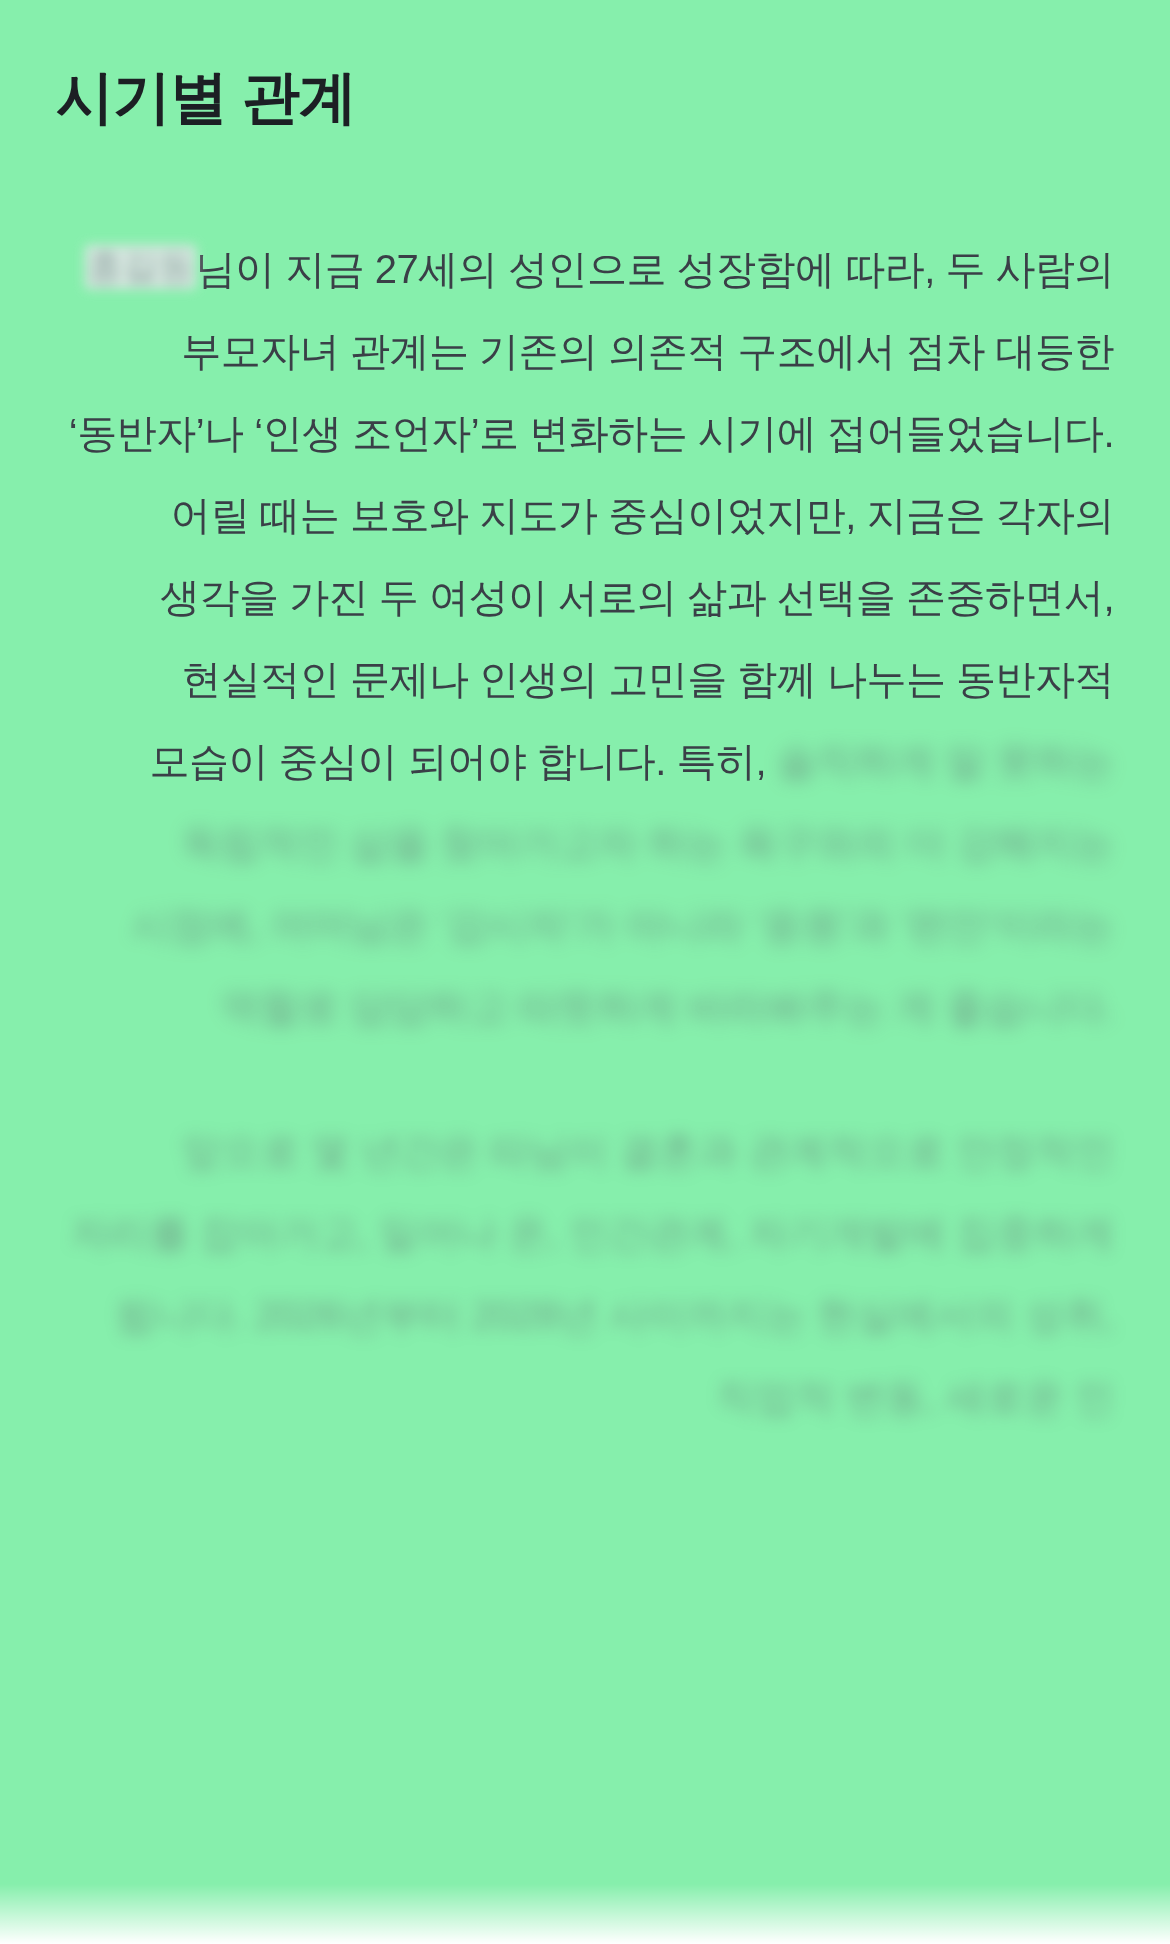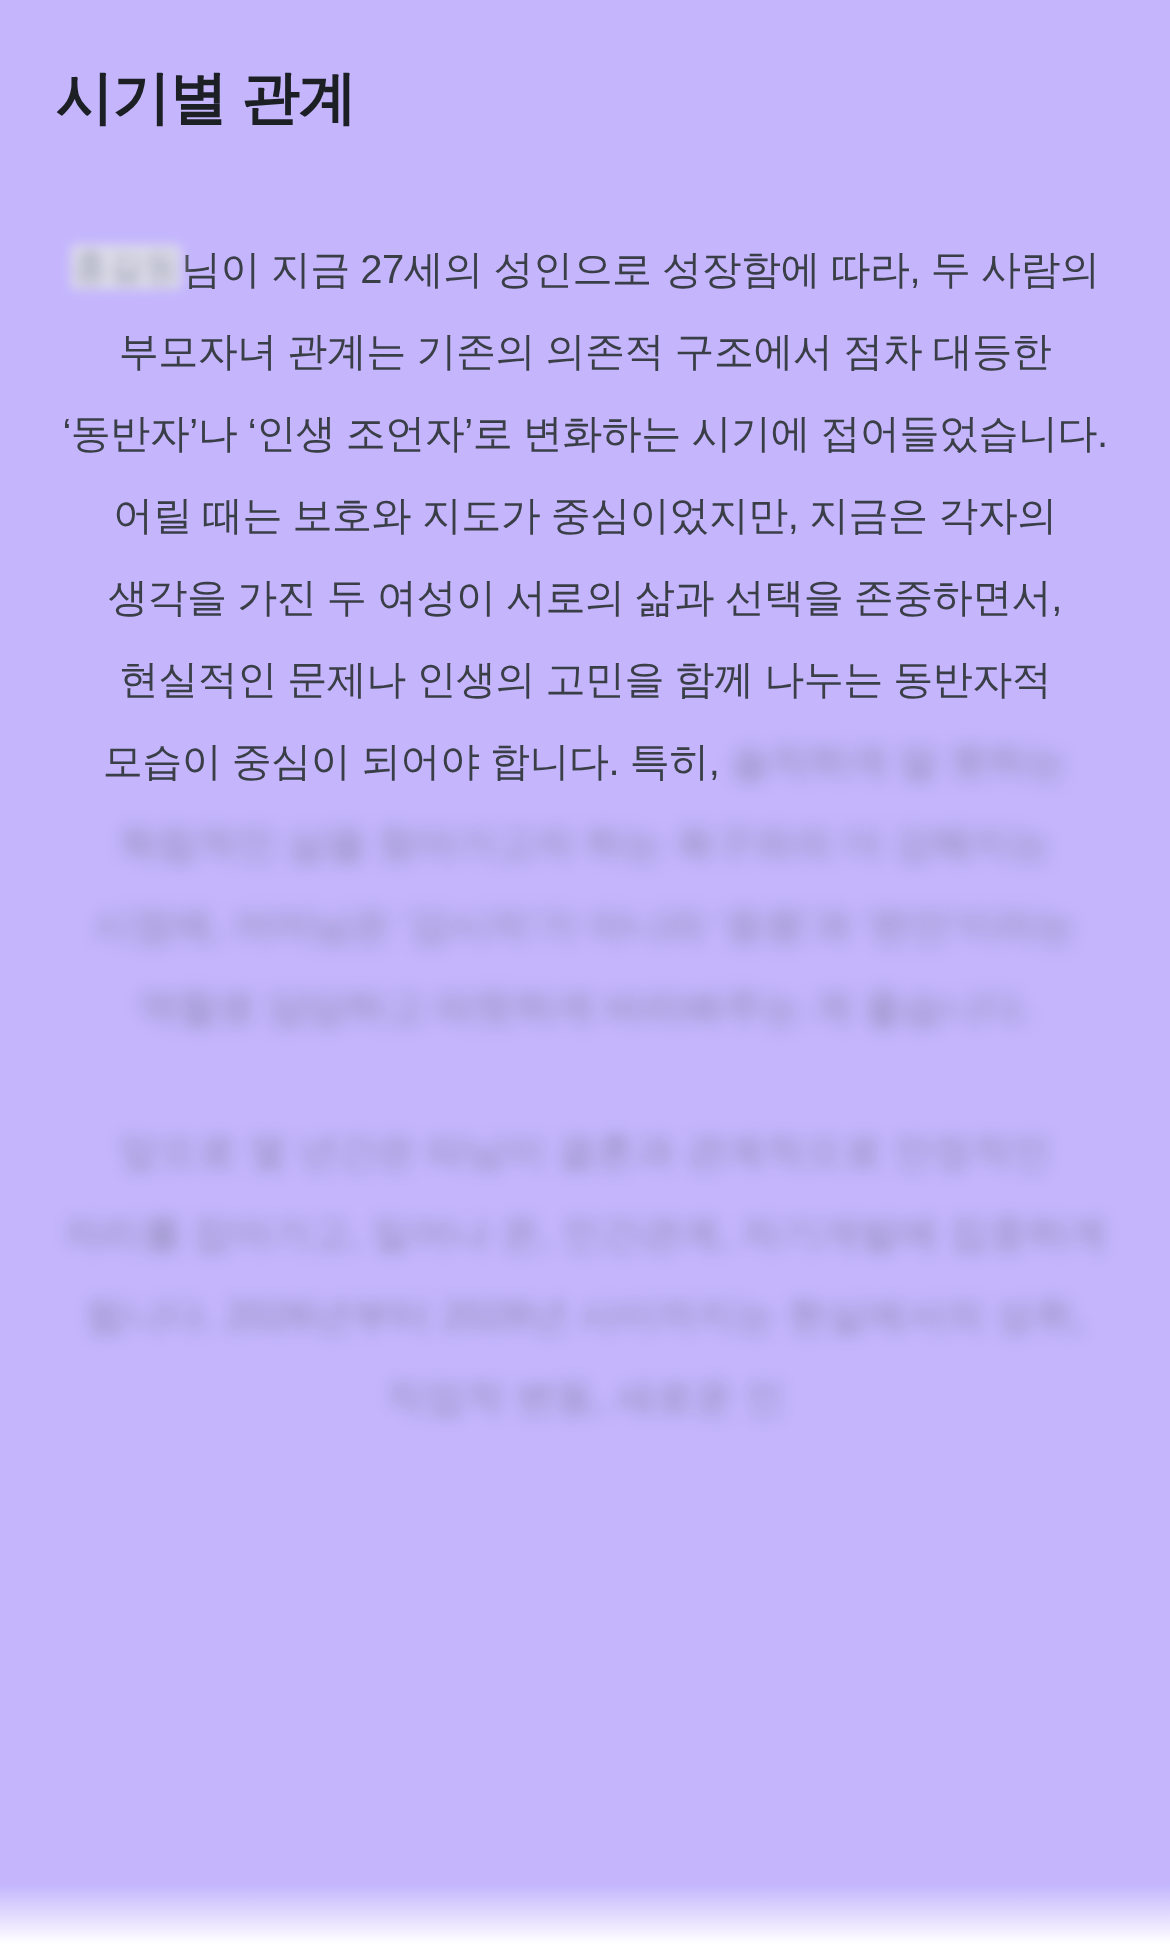--- a/index.html
+++ b/index.html
@@ -16,39 +16,39 @@
     color: #2b2f36;
     -webkit-font-smoothing: antialiased;
   }
 
   .page {
     position: relative;
     width: 1170px;
     height: 1944px;
     box-sizing: border-box;
     padding: 62px 56px 0 56px;
-    background: #c4b5fd;
+    background: #86efac;
   }
 
   .doc-title {
     font-size: 58px;
     line-height: 1.2;
     font-weight: 700;
     letter-spacing: -1px;
     color: #1c1f24;
     margin: 0 0 96px 0;
   }
 
   .body-block {
     font-size: 40px;
     line-height: 82px;
     font-weight: 400;
     letter-spacing: -0.5px;
     color: #3a3f47;
-    text-align: center;
+    text-align: right;
     word-break: keep-all;
   }
 
   .body-block + .body-block {
     margin-top: 62px;
   }
 
   
   .redacted-inline {
     display: inline-block;

